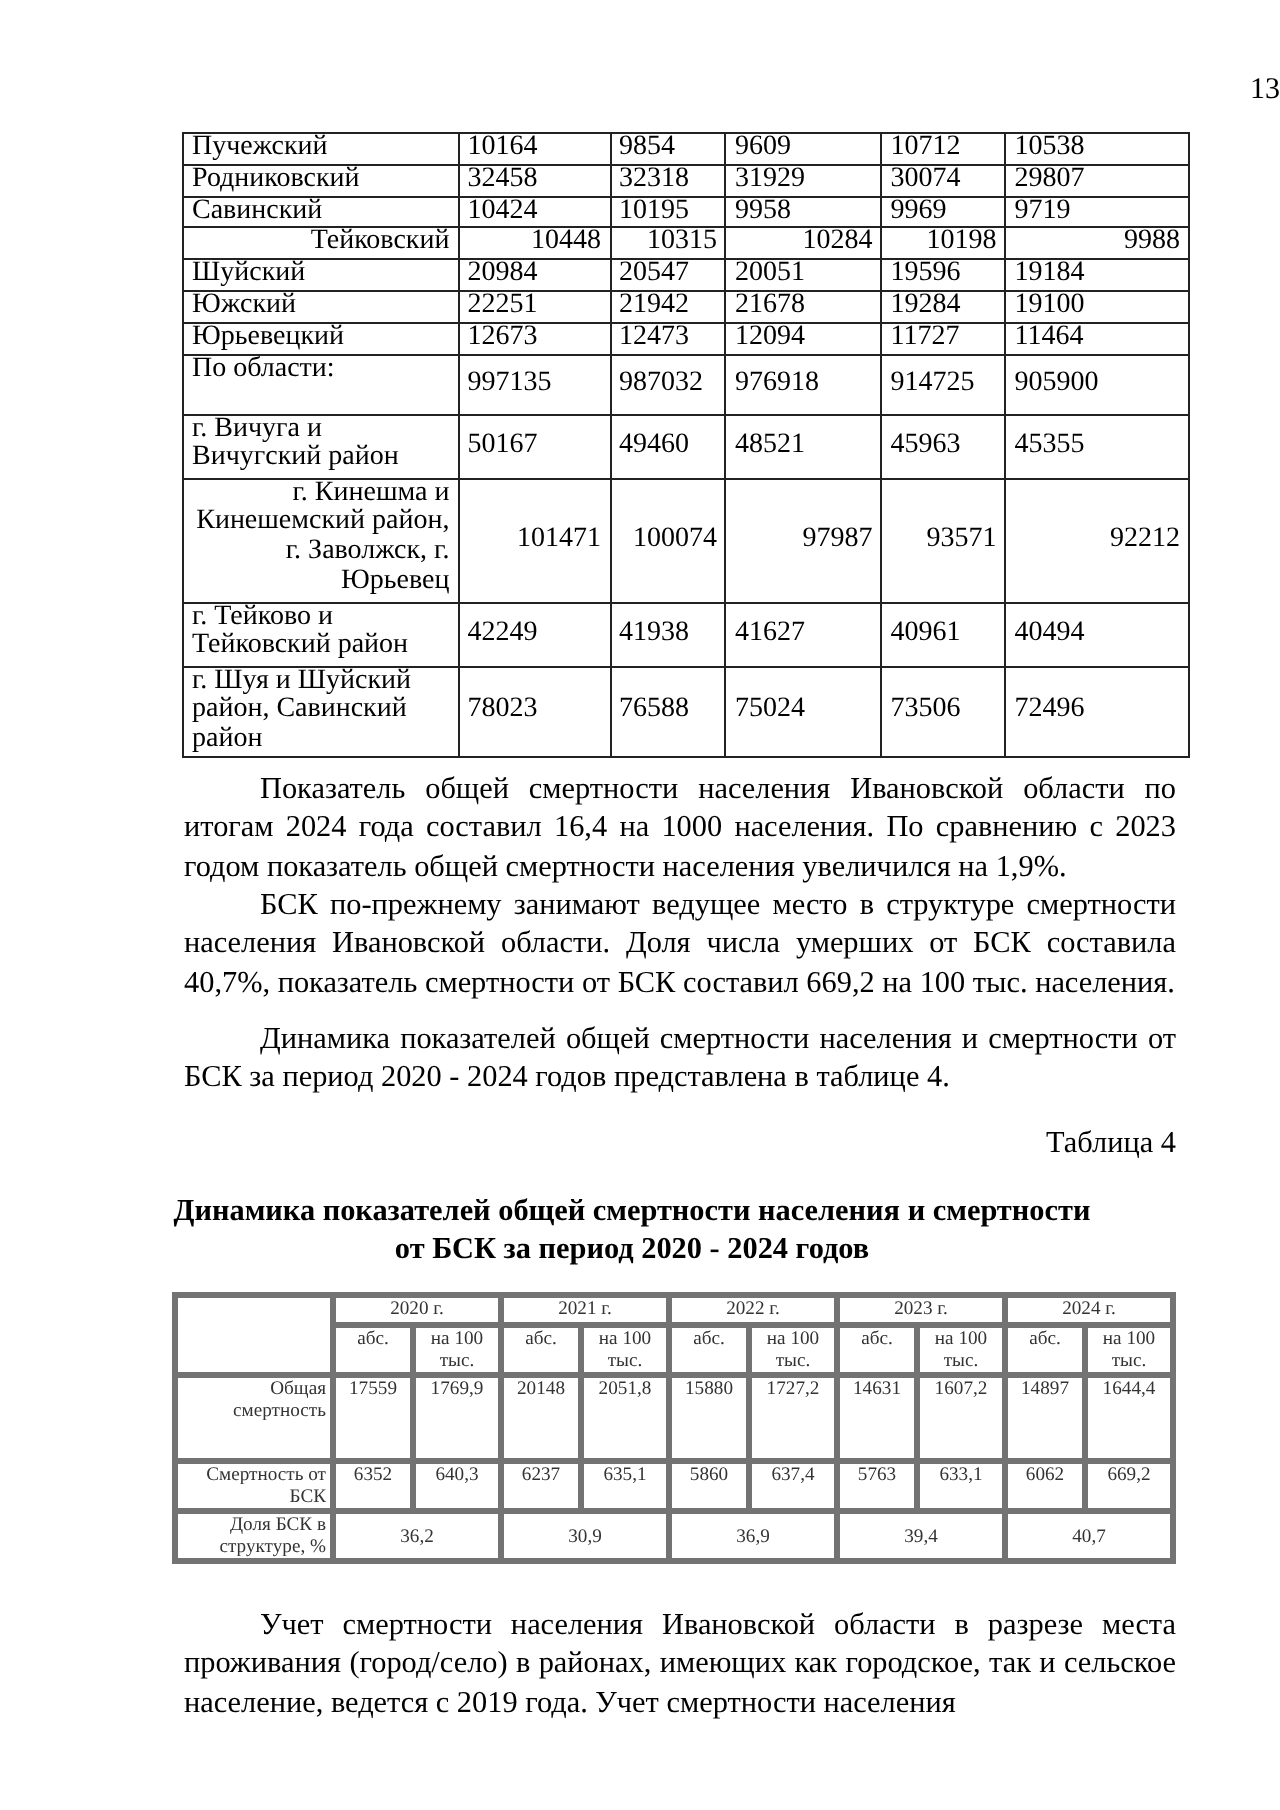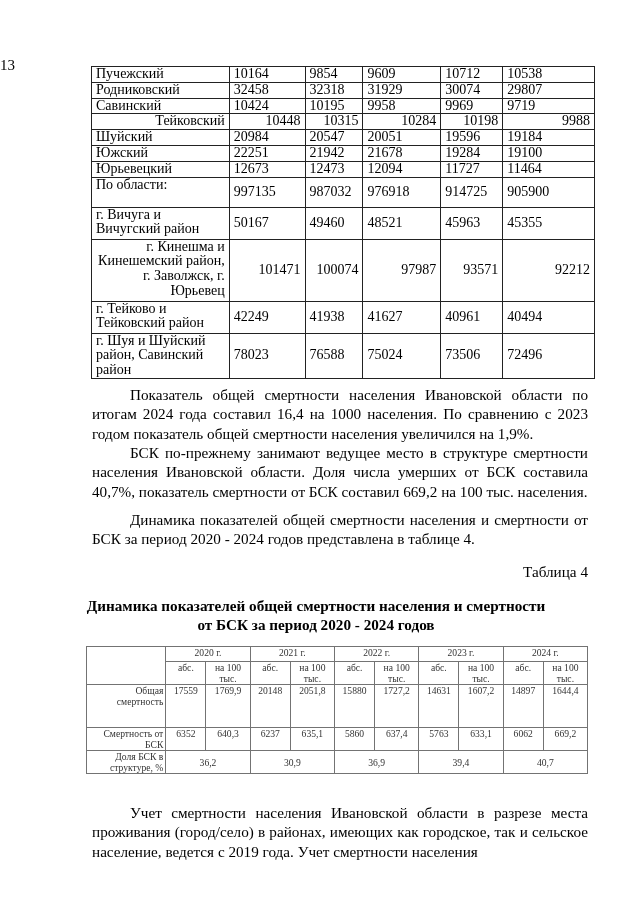--- a/index.html
+++ b/index.html
@@ -1,23 +1,22 @@
 <!DOCTYPE html>
 <html><head>
 <meta charset="utf-8">
 <style>
   html, body { margin: 0; padding: 0; background: #ffffff; }
   body {
     width: 640px; height: 905px; position: relative; overflow: hidden;
     font-family: "Liberation Serif", "DejaVu Serif", serif; color: #000;
   }
   .page-number {
-    position: absolute; top: 37px; left: 0; width: 640px; text-align: left;
+    position: absolute; top: 37px; left: 0; width: 640px; text-align: right;
     font-size: 15px;
-    margin-top: 20px;
   }
   table { border-collapse: collapse; position: absolute; }
   
   #district-table { left: 91px; top: 66px; width: 504px; font-size: 14px; }
   #district-table td {
     border: 1px solid #222; padding: 0 4px; line-height: 14.8px; vertical-align: middle;
   }
   #district-table td.name { vertical-align: top; }
   #district-table col.c0 { width: 138px; }
   #district-table col.c1 { width: 76px; }
@@ -41,21 +40,21 @@
     position: absolute; top: 563px; right: 52px; font-size: 15.2px;
   }
   .table-title {
     position: absolute; top: 596px; left: 46px; width: 540px; text-align: center;
     font-weight: bold; font-size: 15.2px; line-height: 19px;
   }
 
   
   #bsk-table { left: 86px; top: 646px; width: 502px; font-size: 9.6px; color: #333; }
   #bsk-table td {
-    border: 1px solid #737373; padding: 0 2px; line-height: 11px; text-align: center;
+    border: 3px solid #737373; padding: 0 2px; line-height: 11px; text-align: center;
     vertical-align: top;
   }
   #bsk-table td.rowlabel { text-align: right; padding-left: 5px; }
   #bsk-table td.mid { vertical-align: middle; }
   #bsk-table col.l { width: 79px; }
   #bsk-table col.a { width: 40px; }
   #bsk-table col.b { width: 44px; }
   #para4 { top: 803px; }
 </style>
 </head>

